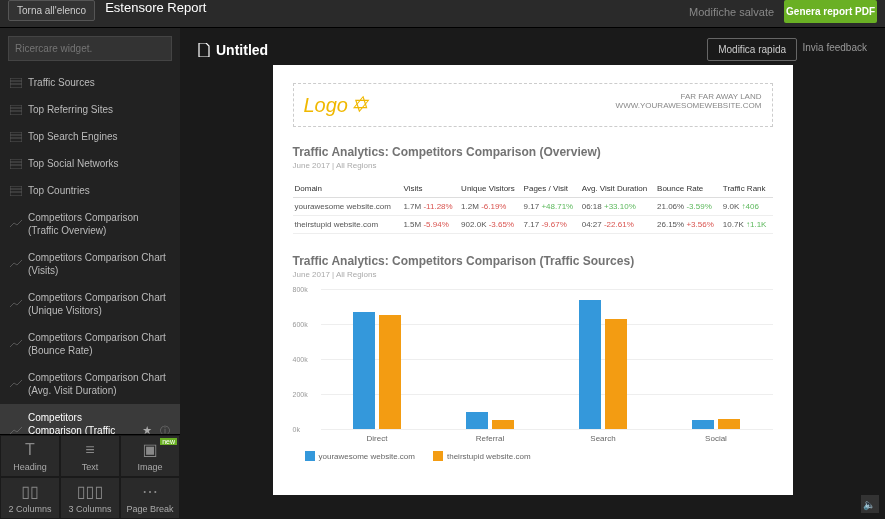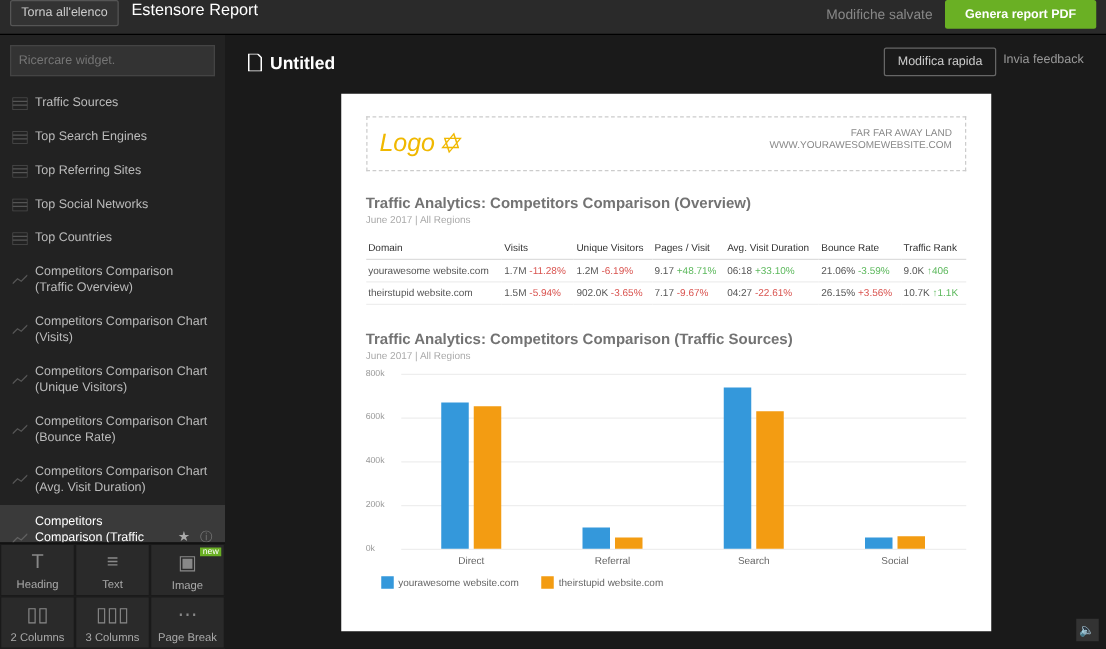--- a/index.html
+++ b/index.html
@@ -1,39 +1,39 @@
 <!DOCTYPE html>
 <html><head>
 <meta charset="utf-8">
 <style>
 *{box-sizing:border-box;margin:0;padding:0;font-family:Arial,Helvetica,sans-serif}
 body{background:#1a1a1a;width:885px;height:519px;overflow:hidden;color:#ccc;font-size:11px}
 .topbar{height:28px;background:#2a2a2a;display:flex;align-items:flex-start;padding:0 8px;border-bottom:1px solid #000}
 .btn{background:#333;border:1px solid #555;color:#ccc;padding:4px 8px;font-size:10px;cursor:pointer;border-radius:2px}
-.btn-green{background:#6ab024;border:none;color:#fff;font-weight:bold;padding:6px 16px}
+.btn-green{background:#6ab024;border:none;color:#fff;font-weight:bold;padding:6px 2px}
 .topbar-title{color:#fff;font-size:13px;margin-left:10px}
 .topbar-right{margin-left:auto;display:flex;align-items:center;gap:10px}
 .saved{color:#888;font-size:11px}
 .main{display:flex;height:491px}
 .sidebar{width:180px;background:#222;display:flex;flex-direction:column}
 .search{margin:8px;padding:6px;background:#333;border:1px solid #444;color:#888;font-size:10px}
 .widget-list{flex:1;overflow:hidden}
 .widget-item{padding:7px 10px;color:#bbb;font-size:10px;display:flex;align-items:center;gap:6px;cursor:pointer;line-height:1.3}
 .widget-item.selected{background:#3a3a3a;color:#fff}
 .widget-icon{width:12px;height:10px;opacity:.5;flex-shrink:0}
 .widget-icon svg{width:100%;height:100%}
 .star-icon{margin-left:auto;color:#aaa;font-size:11px}
 .info-icon{color:#777;font-size:10px;margin-left:2px}
 .bottom-tools{display:flex;flex-wrap:wrap;border-top:1px solid #000}
 .tool{width:60px;height:42px;display:flex;flex-direction:column;align-items:center;justify-content:center;gap:3px;background:#2a2a2a;border:1px solid #1a1a1a;color:#aaa;font-size:9px;cursor:pointer;position:relative}
 .tool-icon{font-size:16px;color:#888}
 .badge-new{position:absolute;top:2px;right:2px;background:#6ab024;color:#fff;font-size:7px;padding:0 2px}
 .content{flex:1;background:#1a1a1a;padding:10px 18px;position:relative;overflow:hidden}
 .feedback{position:absolute;top:14px;right:18px;color:#999;font-size:10px;cursor:pointer}
-.page-header{display:flex;margin-bottom:14px}
+.page-header{display:flex;margin-bottom:4px}
 .page-title{color:#fff;font-size:14px;font-weight:bold;display:flex;align-items:center;gap:6px}
 .doc-icon{width:12px;height:14px;fill:#fff}
 .btn-outline{background:transparent;border:1px solid #666;color:#ccc;padding:5px 10px;font-size:10px;margin-left:auto;margin-right:70px;cursor:pointer;border-radius:2px}
 .page{background:#fff;width:520px;height:430px;margin:0 auto;padding:18px 20px;color:#333;overflow:hidden}
 .letterhead{border:1px dashed #ccc;padding:8px 10px;display:flex;align-items:flex-start;justify-content:space-between;margin-bottom:18px}
 .logo{font-family:cursive;font-style:italic;font-size:20px;color:#f0b800;display:flex;align-items:center;gap:2px}
 .logo-star{color:#f0b800;font-size:22px}
 .letterhead-right{text-align:right;font-size:8px;color:#888}
 .section-title{font-size:12px;font-weight:bold;color:#737373;margin-bottom:2px}
 .section-sub{font-size:8px;color:#aaa;margin-bottom:10px}
@@ -79,29 +79,29 @@
               <line x1="0" y1="6" x2="12" y2="6" stroke="#888"></line>
             </svg></span>
           <span>Traffic Sources</span>
         </div>
         <div class="widget-item">
           <span class="widget-icon"><svg viewBox="0 0 12 10">
               <rect width="12" height="10" fill="none" stroke="#888"></rect>
               <line x1="0" y1="3" x2="12" y2="3" stroke="#888"></line>
               <line x1="0" y1="6" x2="12" y2="6" stroke="#888"></line>
             </svg></span>
+          <span>Top Referring Sites</span>
+        </div>
+        <div class="widget-item">
+          <span class="widget-icon"><svg viewBox="0 0 12 10">
+              <rect width="12" height="10" fill="none" stroke="#888"></rect>
+              <line x1="0" y1="3" x2="12" y2="3" stroke="#888"></line>
+              <line x1="0" y1="6" x2="12" y2="6" stroke="#888"></line>
+            </svg></span>
           <span>Top Search Engines</span>
-        </div>
-        <div class="widget-item">
-          <span class="widget-icon"><svg viewBox="0 0 12 10">
-              <rect width="12" height="10" fill="none" stroke="#888"></rect>
-              <line x1="0" y1="3" x2="12" y2="3" stroke="#888"></line>
-              <line x1="0" y1="6" x2="12" y2="6" stroke="#888"></line>
-            </svg></span>
-          <span>Top Referring Sites</span>
         </div>
         <div class="widget-item">
           <span class="widget-icon"><svg viewBox="0 0 12 10">
               <rect width="12" height="10" fill="none" stroke="#888"></rect>
               <line x1="0" y1="3" x2="12" y2="3" stroke="#888"></line>
               <line x1="0" y1="6" x2="12" y2="6" stroke="#888"></line>
             </svg></span>
           <span>Top Social Networks</span>
         </div>
         <div class="widget-item">

